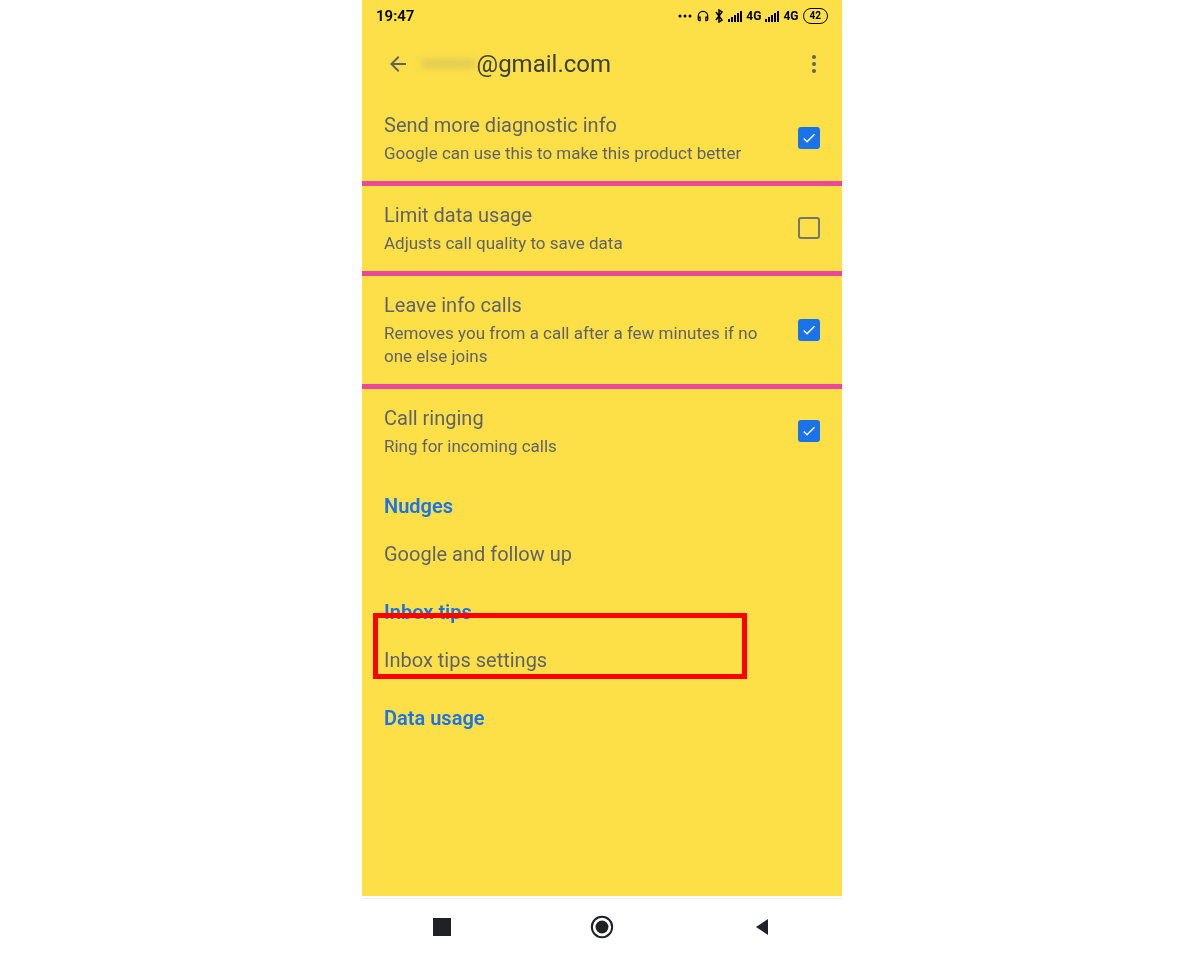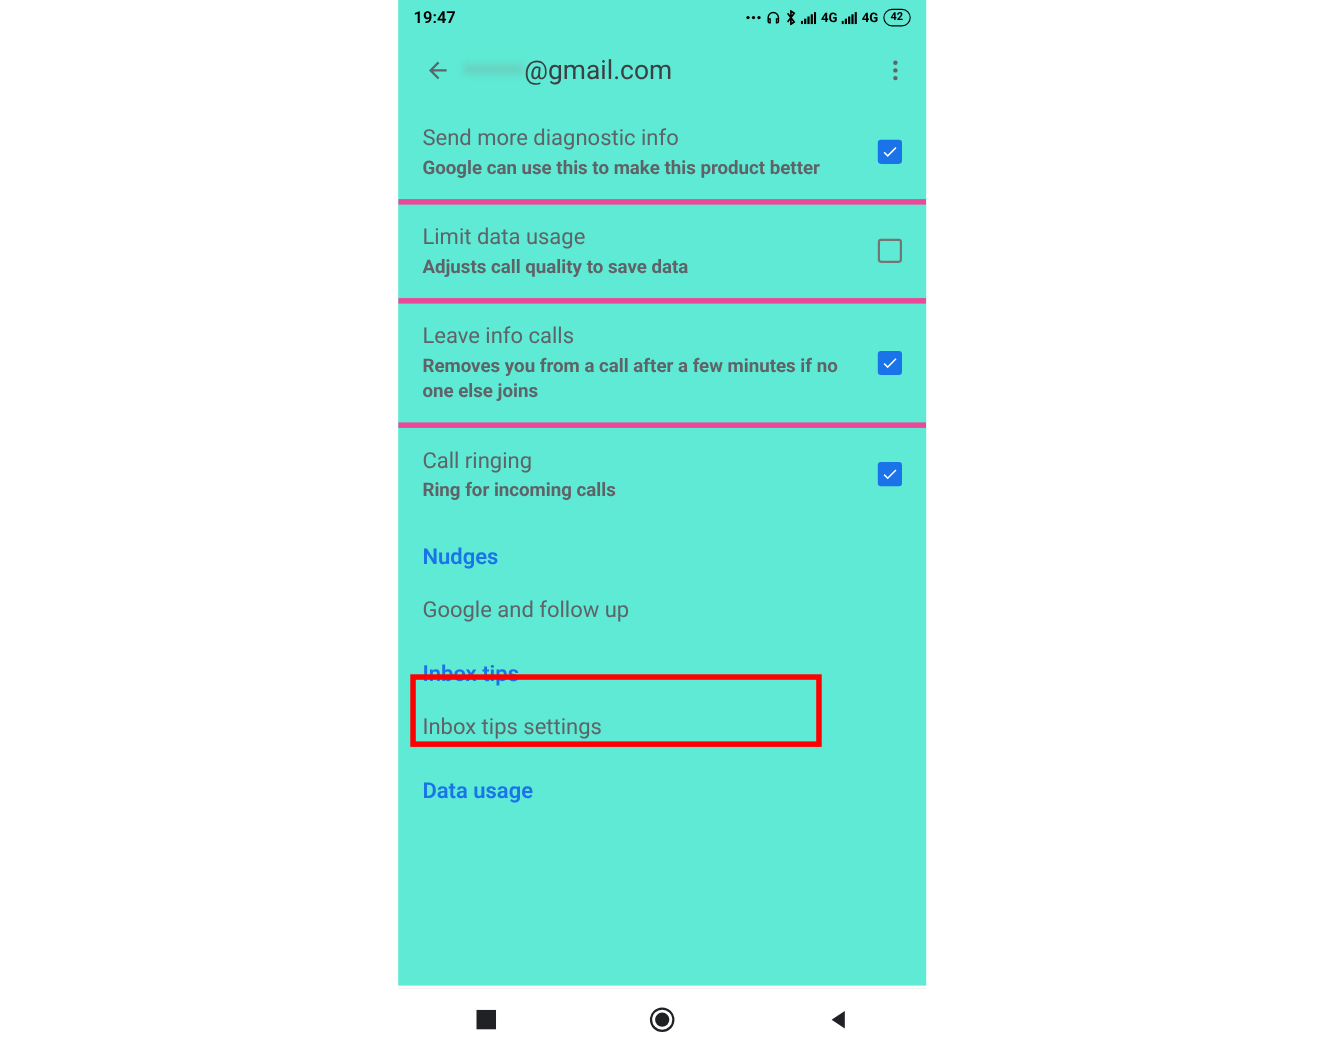--- a/index.html
+++ b/index.html
@@ -1,34 +1,34 @@
 <!DOCTYPE html>
 <html><head>
   <meta charset="utf-8">
   <style>
     * { box-sizing: border-box; margin: 0; padding: 0; }
     body { font-family: 'Roboto', 'Helvetica Neue', Arial, sans-serif; background: #fff; width: 1200px; height: 960px; position: relative; }
-    .phone { position: absolute; left: 362px; top: 0; width: 480px; height: 896px; background: #5eead4; }
+    .phone { position: absolute; left: 362px; top: 0; width: 480px; height: 896px; background: #fde047; }
     .statusbar { height: 32px; display: flex; align-items: center; justify-content: space-between; padding: 0 14px; font-size: 14px; font-weight: 500; color: #000; }
     .status-left { font-weight: 600; font-size: 15px; }
     .status-right { display: flex; align-items: center; gap: 4px; font-size: 13px; }
     .status-icon { display: inline-flex; align-items: center; }
     .battery { border: 1.8px solid #000; border-radius: 10px; padding: 0 6px; font-size: 10px; font-weight: 700; line-height: 14px; height: 16px; display: inline-flex; align-items: center; }
     .appbar { height: 64px; display: flex; align-items: center; padding: 0 16px 0 24px; gap: 12px; }
     .back-arrow { width: 24px; height: 24px; display: flex; align-items: center; justify-content: center; color: #5f6368; }
     .account-email { font-size: 24px; color: #3c4043; display: flex; align-items: center; gap: 0; }
     .blur-part { filter: blur(4px); color: #888; letter-spacing: 1px; }
     .appbar-spacer { flex: 1; }
     .more-vert { width: 24px; height: 24px; display: flex; align-items: center; justify-content: center; color: #5f6368; }
     .content { overflow: hidden; }
     .setting-row { padding: 16px 22px 16px 22px; display: flex; align-items: center; border-bottom: 5px solid #ec4899; }
     .setting-row.no-border { border-bottom: none; }
     .setting-text { flex: 1; padding-right: 16px; }
     .setting-title { font-size: 20px; color: #5f6368; font-weight: 400; line-height: 1.3; margin-bottom: 4px; }
-    .setting-desc { font-size: 17px; color: #5f6368; font-weight: 700; line-height: 1.35; }
+    .setting-desc { font-size: 17px; color: #5f6368; font-weight: 400; line-height: 1.35; }
     .checkbox { width: 22px; height: 22px; border-radius: 3px; display: flex; align-items: center; justify-content: center; flex-shrink: 0; }
     .checkbox.checked { background: #1a73e8; }
     .checkbox.unchecked { border: 2.5px solid #757575; }
     .check-mark { color: #fff; }
     .section-header { padding: 20px 22px 10px 22px; font-size: 20px; font-weight: 600; color: #1a73e8; }
     .single-line-row { padding: 14px 22px; }
     .single-line-title { font-size: 20px; color: #5f6368; font-weight: 400; }
     .highlight-box { position: absolute; border: 5px solid #ff0000; pointer-events: none; }
     .nav-bar { position: absolute; left: 362px; top: 898px; width: 480px; height: 56px; display: flex; align-items: center; justify-content: space-around; background: #fff; border-top: 1px solid #f0f0f0; }
     .nav-btn { width: 24px; height: 24px; display: flex; align-items: center; justify-content: center; color: #202124; }

